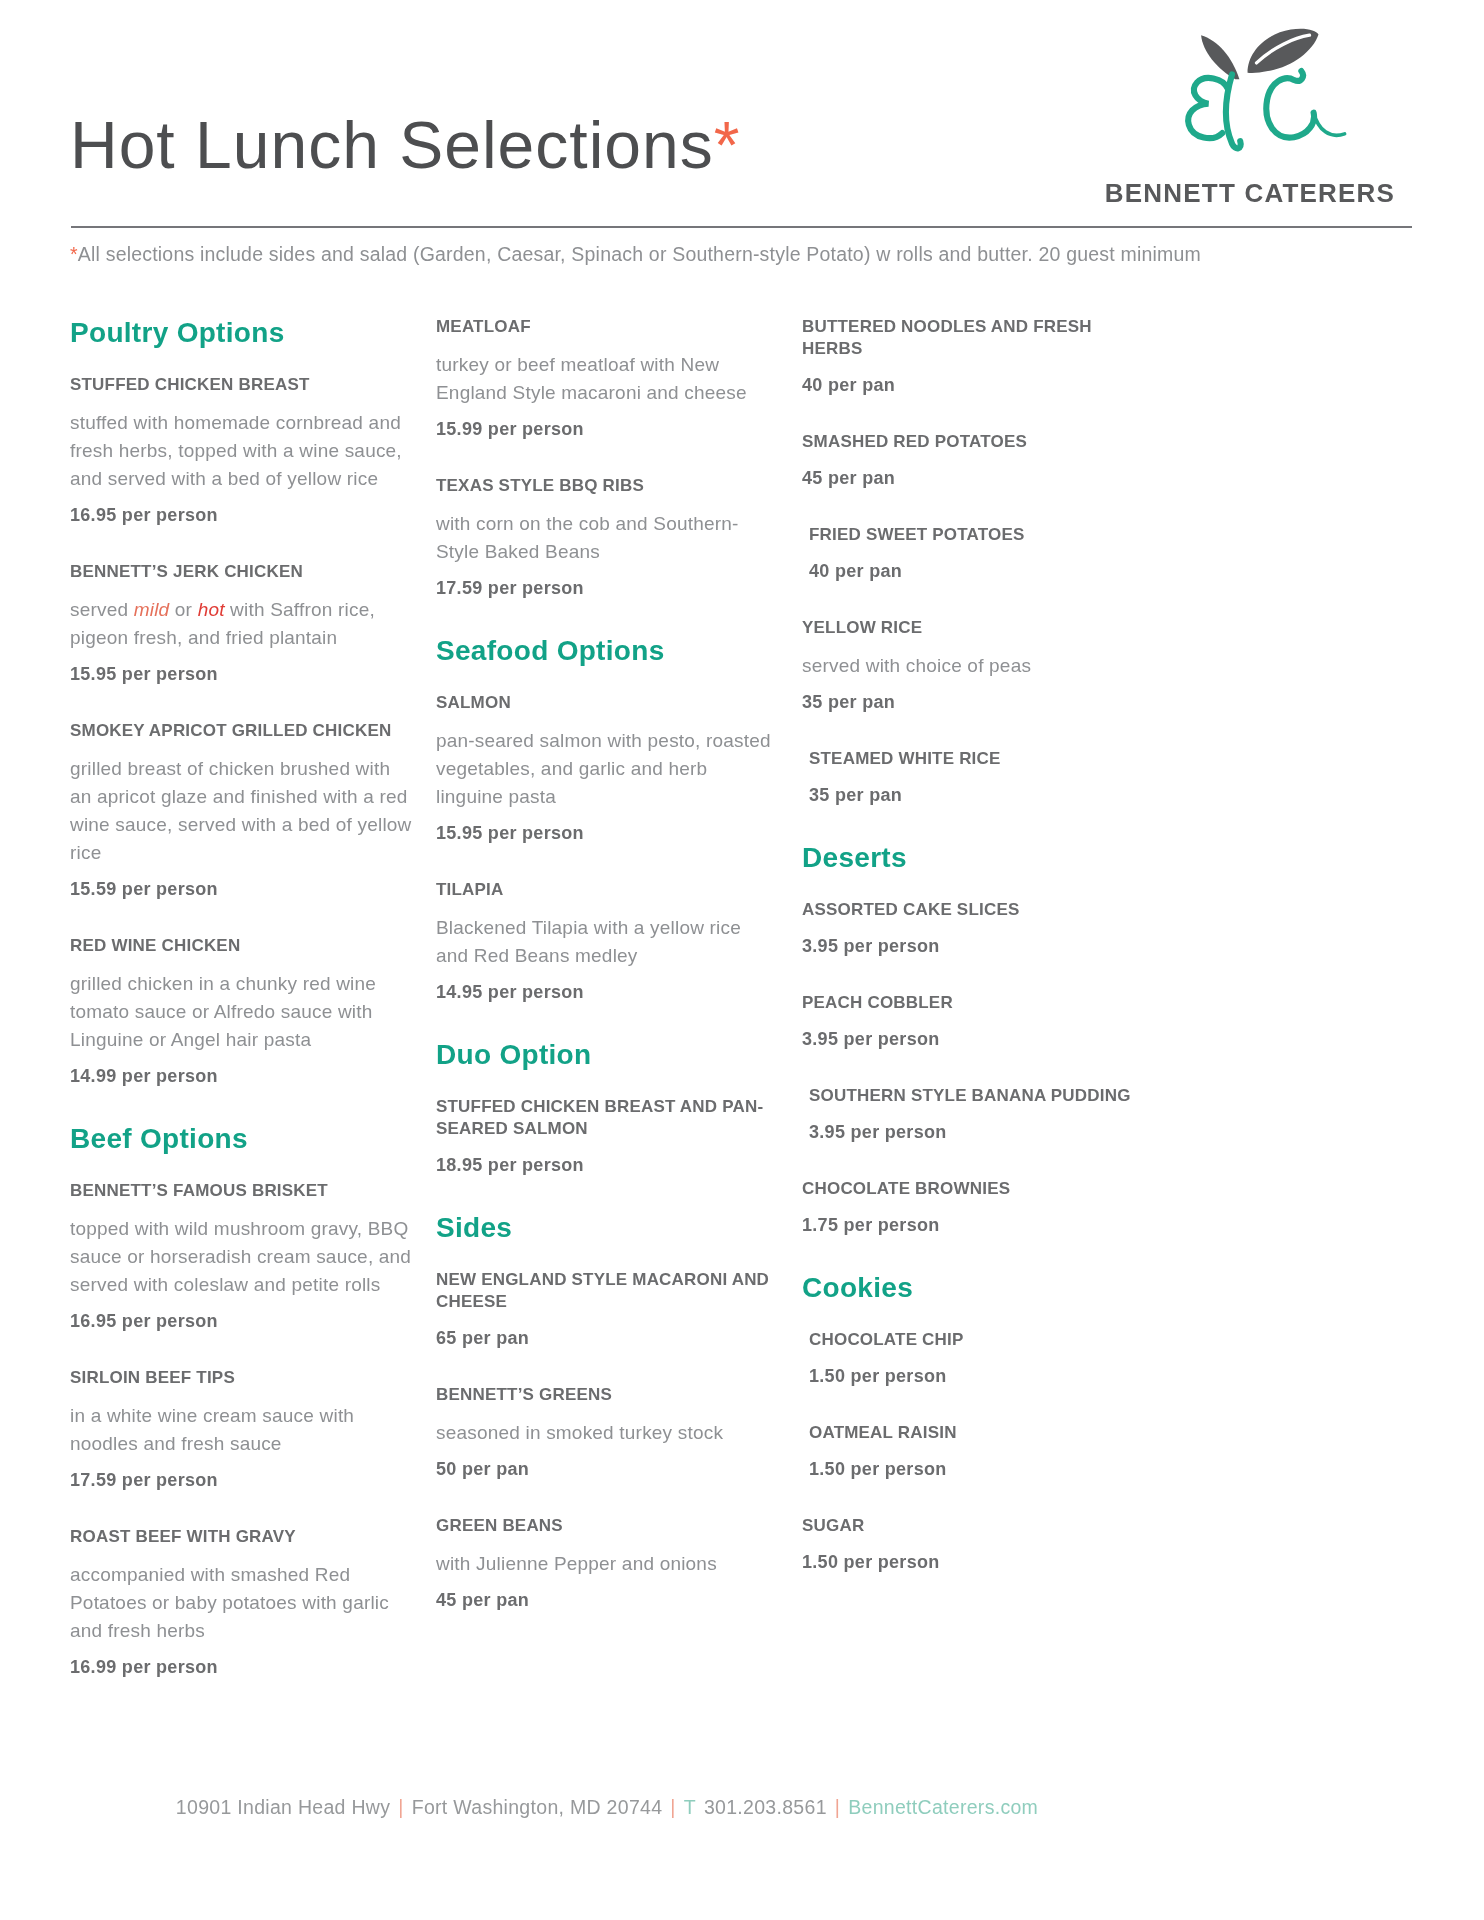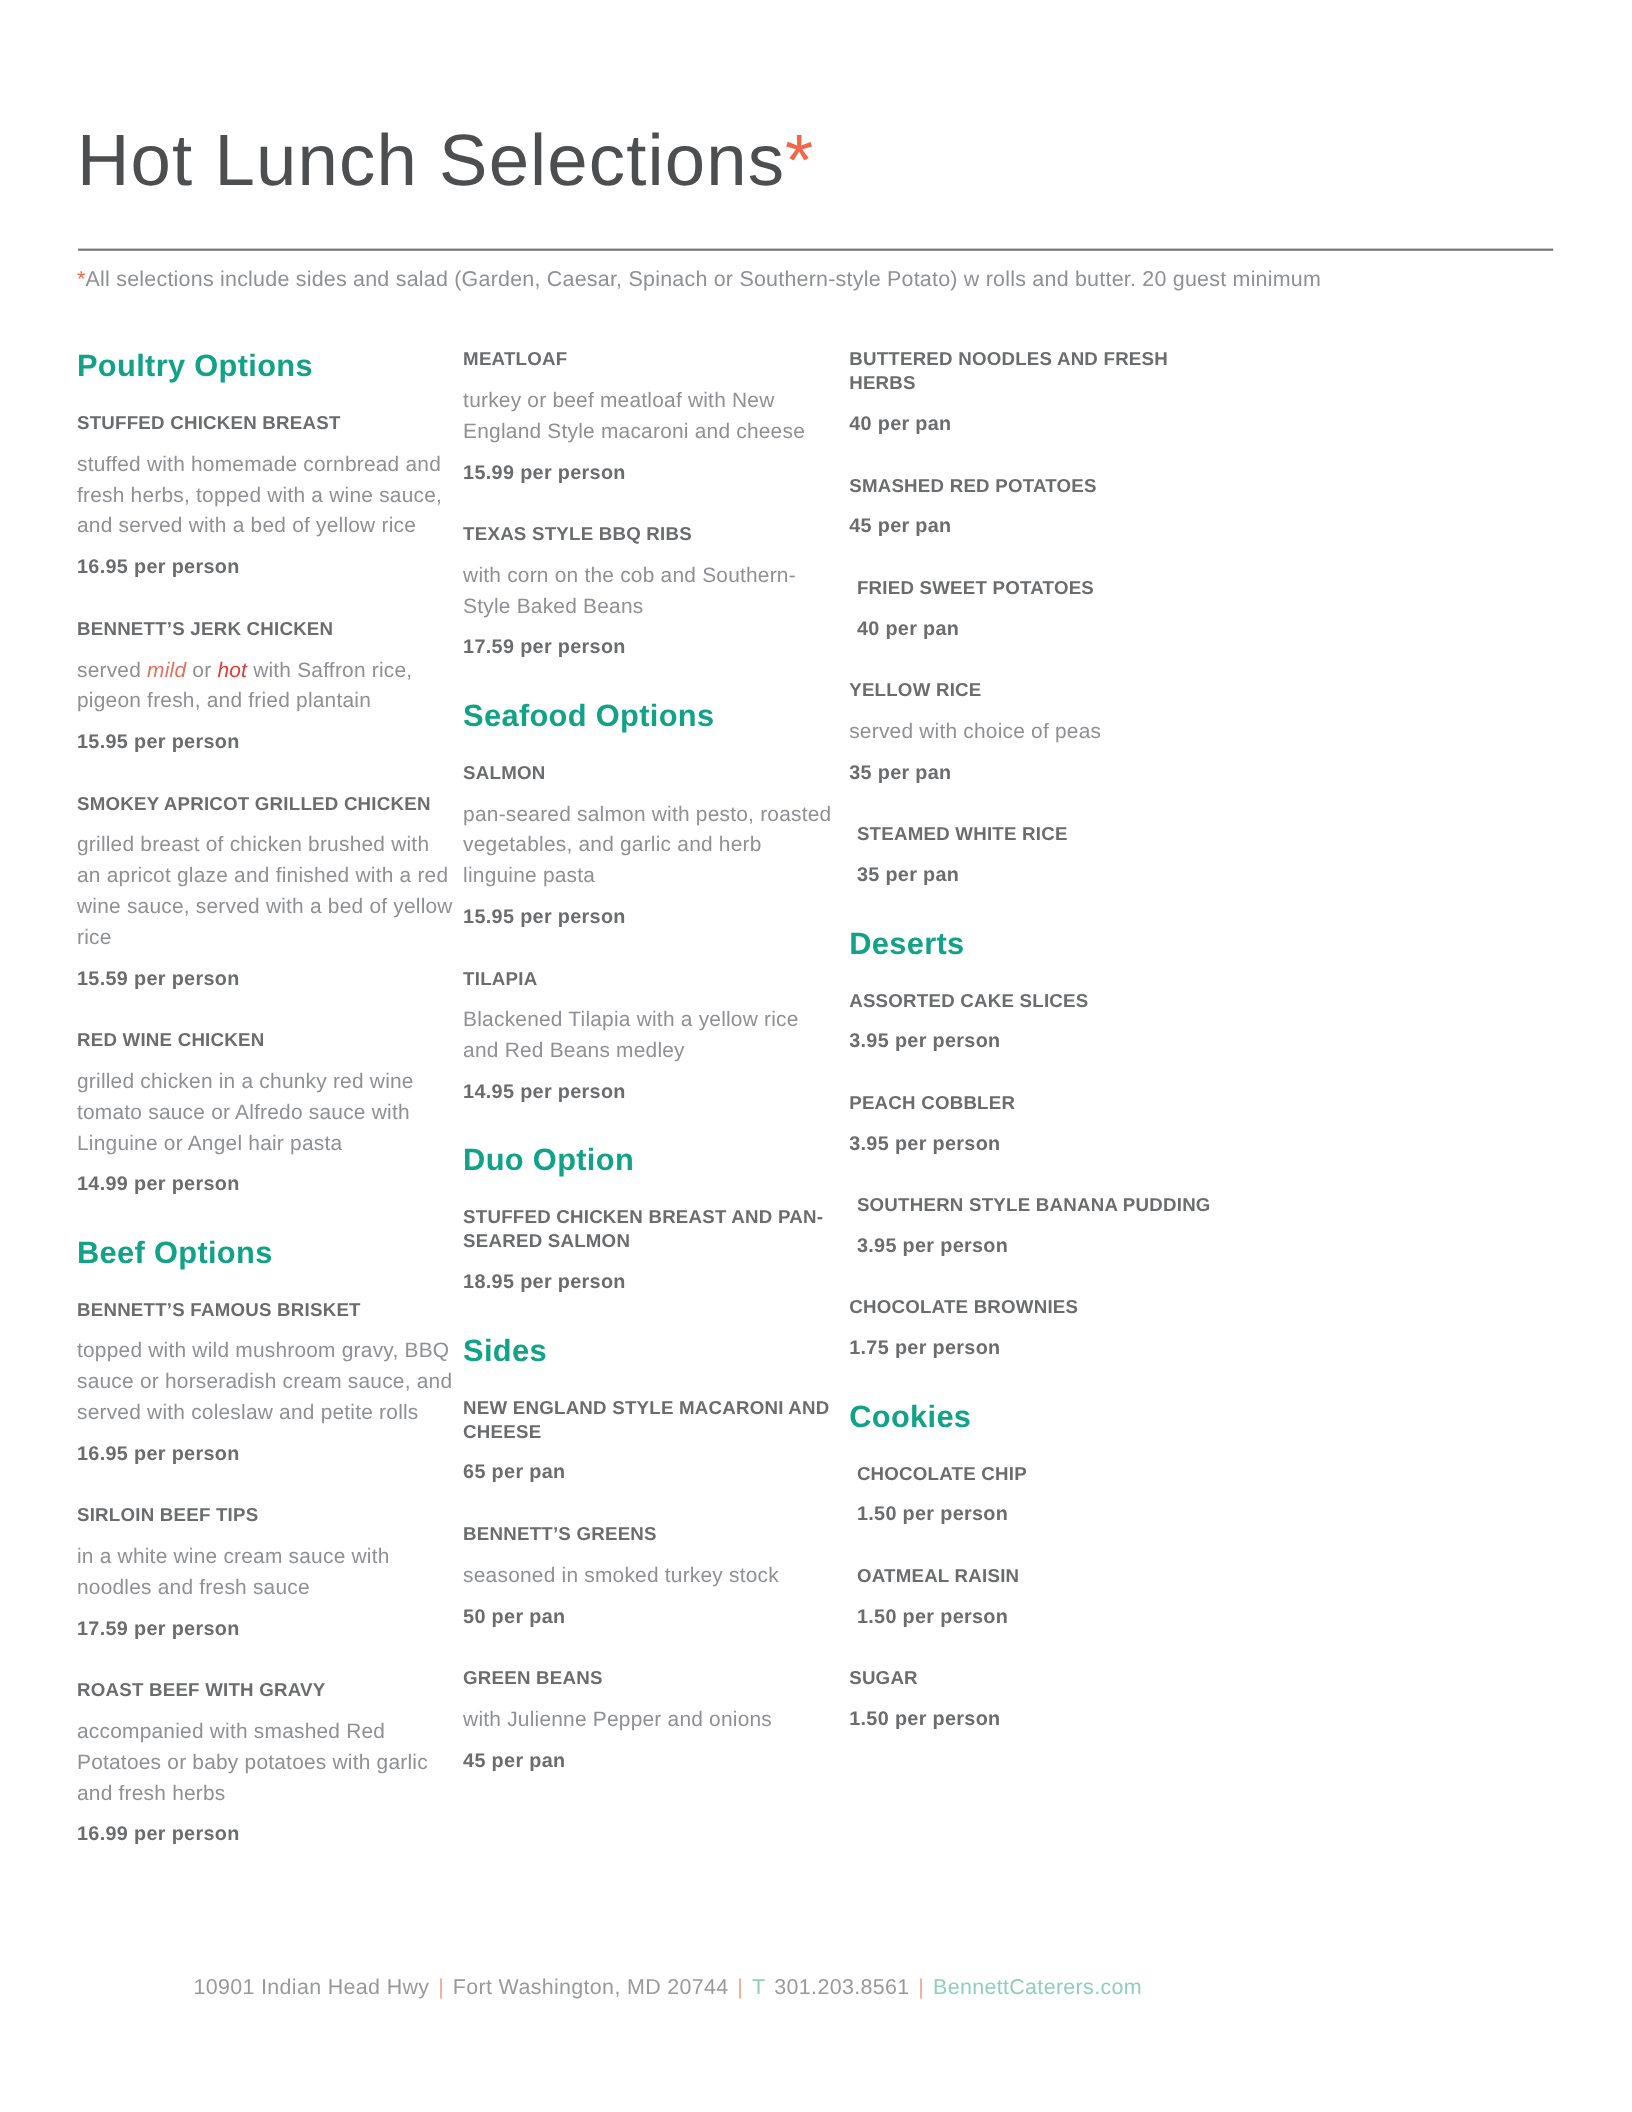--- a/index.html
+++ b/index.html
@@ -19,21 +19,21 @@
 
   
   .title{position:absolute;left:70px;top:112px;font-size:66px;font-weight:300;
          color:var(--text-dark,#4d4e50);letter-spacing:1px;line-height:1;}
   .star{color:var(--accent-orange,#f2674a);}
   .rule{position:absolute;left:71px;right:72px;top:226px;border-top:2px solid #75767a;}
   .subtitle{position:absolute;left:70px;top:243px;font-size:19.5px;
             color:var(--desc-gray,#8e9093);letter-spacing:0.2px;}
 
   
-  .columns{position:absolute;left:70px;top:316px;display:flex;gap:9px;justify-content:flex-end;}
+  .columns{position:absolute;left:70px;top:316px;display:flex;gap:24px;justify-content:flex-end;}
   .col{width:342px;}
   .sec-heading{font-size:28px;line-height:34px;font-weight:bold;
                color:var(--heading-teal,#12a287);margin:28px 0 24px 0;letter-spacing:0.3px;}
   .sec-heading:first-child{margin-top:0;}
   .item{margin-bottom:34px;}
   .item-name{font-size:17px;line-height:22px;font-weight:bold;
              color:var(--item-gray,#6b6c6e);letter-spacing:0.2px;margin-bottom:13px;}
   .item-desc{font-size:19px;line-height:28px;color:var(--desc-gray,#8e9093);
              letter-spacing:0.2px;margin-bottom:10px;}
   .item-price{font-size:18px;line-height:24px;font-weight:bold;
@@ -48,20 +48,32 @@
   .footer span{margin:0 4px;}
   .f-gray{color:#97999b;}
   .f-sep{color:var(--sep-salmon,#f0a593);}
   .f-teal{color:var(--footer-teal,#8fcdbd);}
 </style>
 </head>
 <body>
 
 <div class="page">
 
+  <div class="brand">
+    <svg width="212" height="152" viewBox="0 0 260 186" aria-hidden="true">
+      <path class="leaf" d="M117,70 C108,42 90,22 70,16 C72,36 90,58 112,70 Z"></path>
+      <path class="leaf" d="M127,62 C127,36 150,14 180,9 C198,6 211,10 214,15 C207,36 181,55 152,60 C142,62 133,63 127,62 Z"></path>
+      <path class="vein" d="M138,50 C158,31 184,19 203,16"></path>
+      <path class="mono" d="M103,82 C97,68 74,64 65,74 C56,84 64,97 79,100 C62,101 51,112 55,126 C60,143 85,147 96,136"></path>
+      <path class="mono" d="M108,64 C99,94 97,124 108,149 C112,158 121,156 118,146"></path>
+      <path class="mono" d="M193,60 C198,66 193,75 184,71 C172,64 155,74 151,95 C146,123 161,145 184,141 C201,138 211,124 208,111"></path>
+      <path class="mono-thin" d="M208,111 C214,133 228,143 246,137"></path>
+    </svg>
+    <div class="brand-name">BENNETT CATERERS</div>
+  </div>
 
   <div class="title"><span>Hot Lunch Selections</span><span class="star">*</span></div>
 
   <div class="rule"></div>
 
   <div class="subtitle"><span class="star">*</span><span>All selections include sides and salad (Garden, Caesar, Spinach or Southern-style Potato) w rolls and butter. 20 guest minimum</span></div>
 
   <div class="columns">
       <div class="col">
         <div class="sec-heading">Poultry Options</div>

